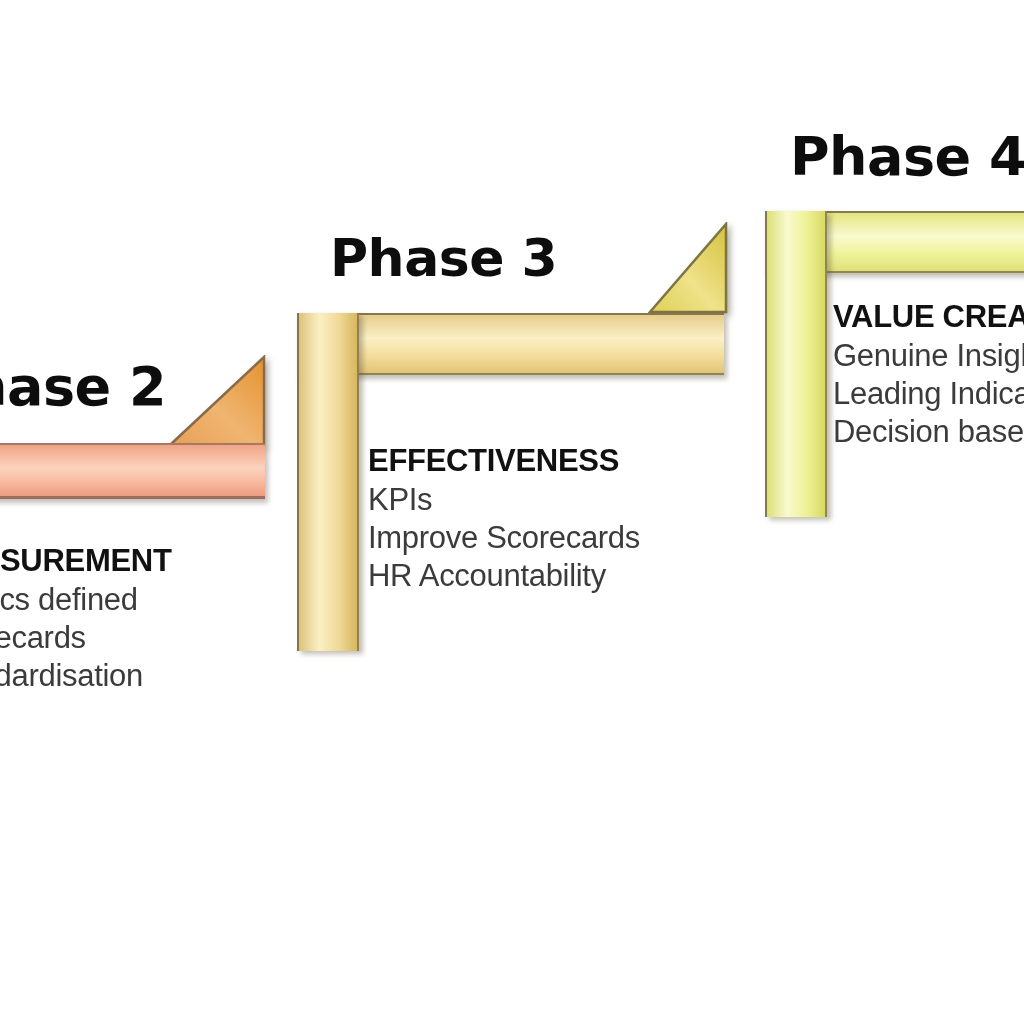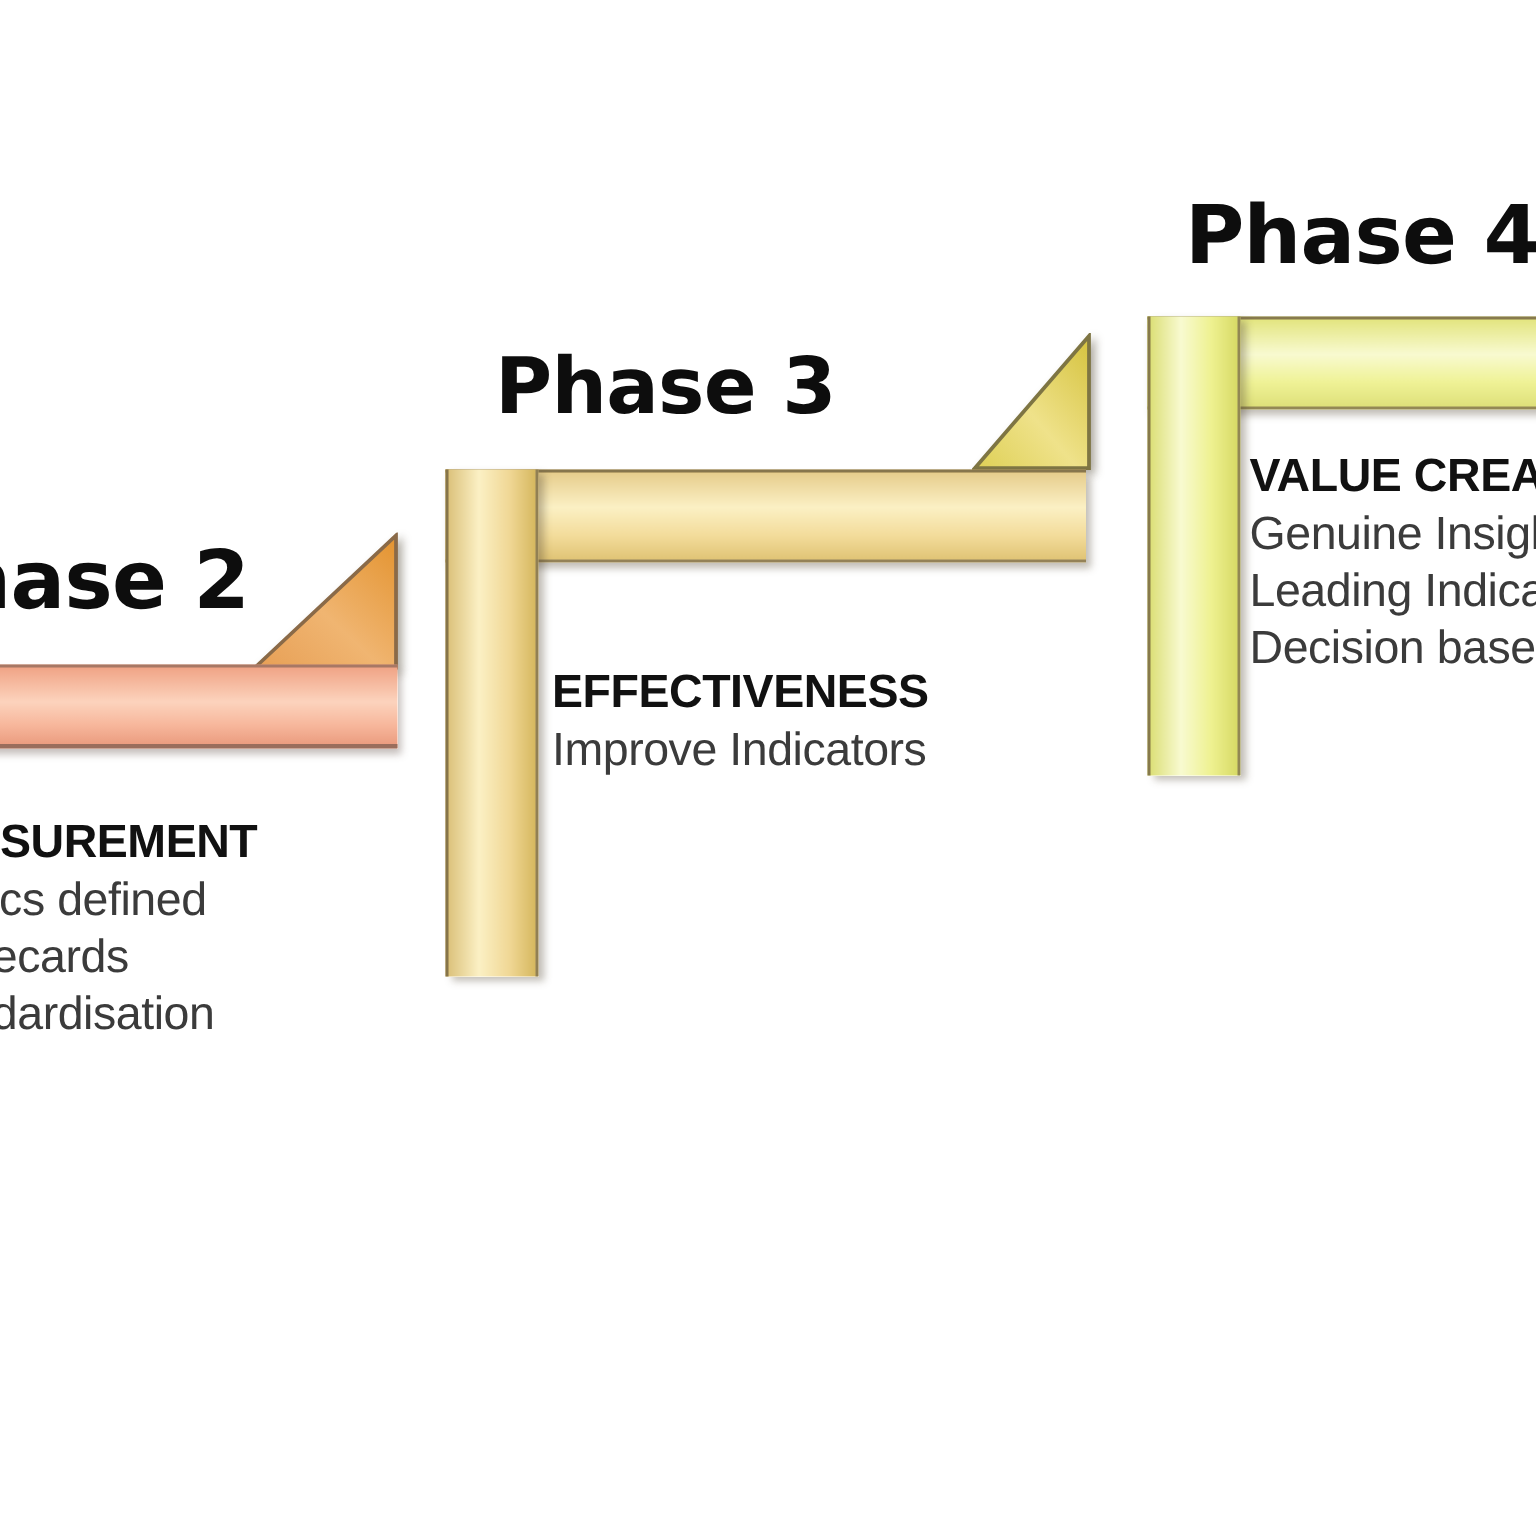--- a/index.html
+++ b/index.html
@@ -133,21 +133,23 @@
 
     <div class="seg horiz" style="left:0; top:0; width:427px; height:62px;
          background:linear-gradient(to bottom, #e6cd8c 0%, #fbf0c4 40%, #f3dc9b 72%, #e0c476 100%);"></div>
 
     <div class="seg vert" style="left:0; top:0; width:62px; height:338px;
          background:linear-gradient(to right, #dcc27c 0%, #fbf0c4 35%, #f0d795 70%, #d6b85f 100%);"></div>
   </div>
 
   <div class="body-block" style="left:368px; top:415px;margin-top:26px;">
     <div class="heading">EFFECTIVENESS</div>
-    <div class="line">Improve Indicators</div>
+    <div class="line">KPIs</div>
+    <div class="line">Improve Scorecards</div>
+    <div class="line">HR Accountability</div>
   </div>
 
   <div class="phase-title" style="left:790px; top:125px; font-size:54px;">Phase 4</div>
 
   <div class="lshape" style="left:765px; top:211px; width:300px; height:308px;">
 
     <div class="seg horiz" style="left:0; top:0; width:300px; height:62px;
          background:linear-gradient(to bottom, #e3e580 0%, #f8fad0 40%, #eff296 72%, #dee07a 100%);"></div>
 
     <div class="seg vert" style="left:0; top:0; width:62px; height:306px;

